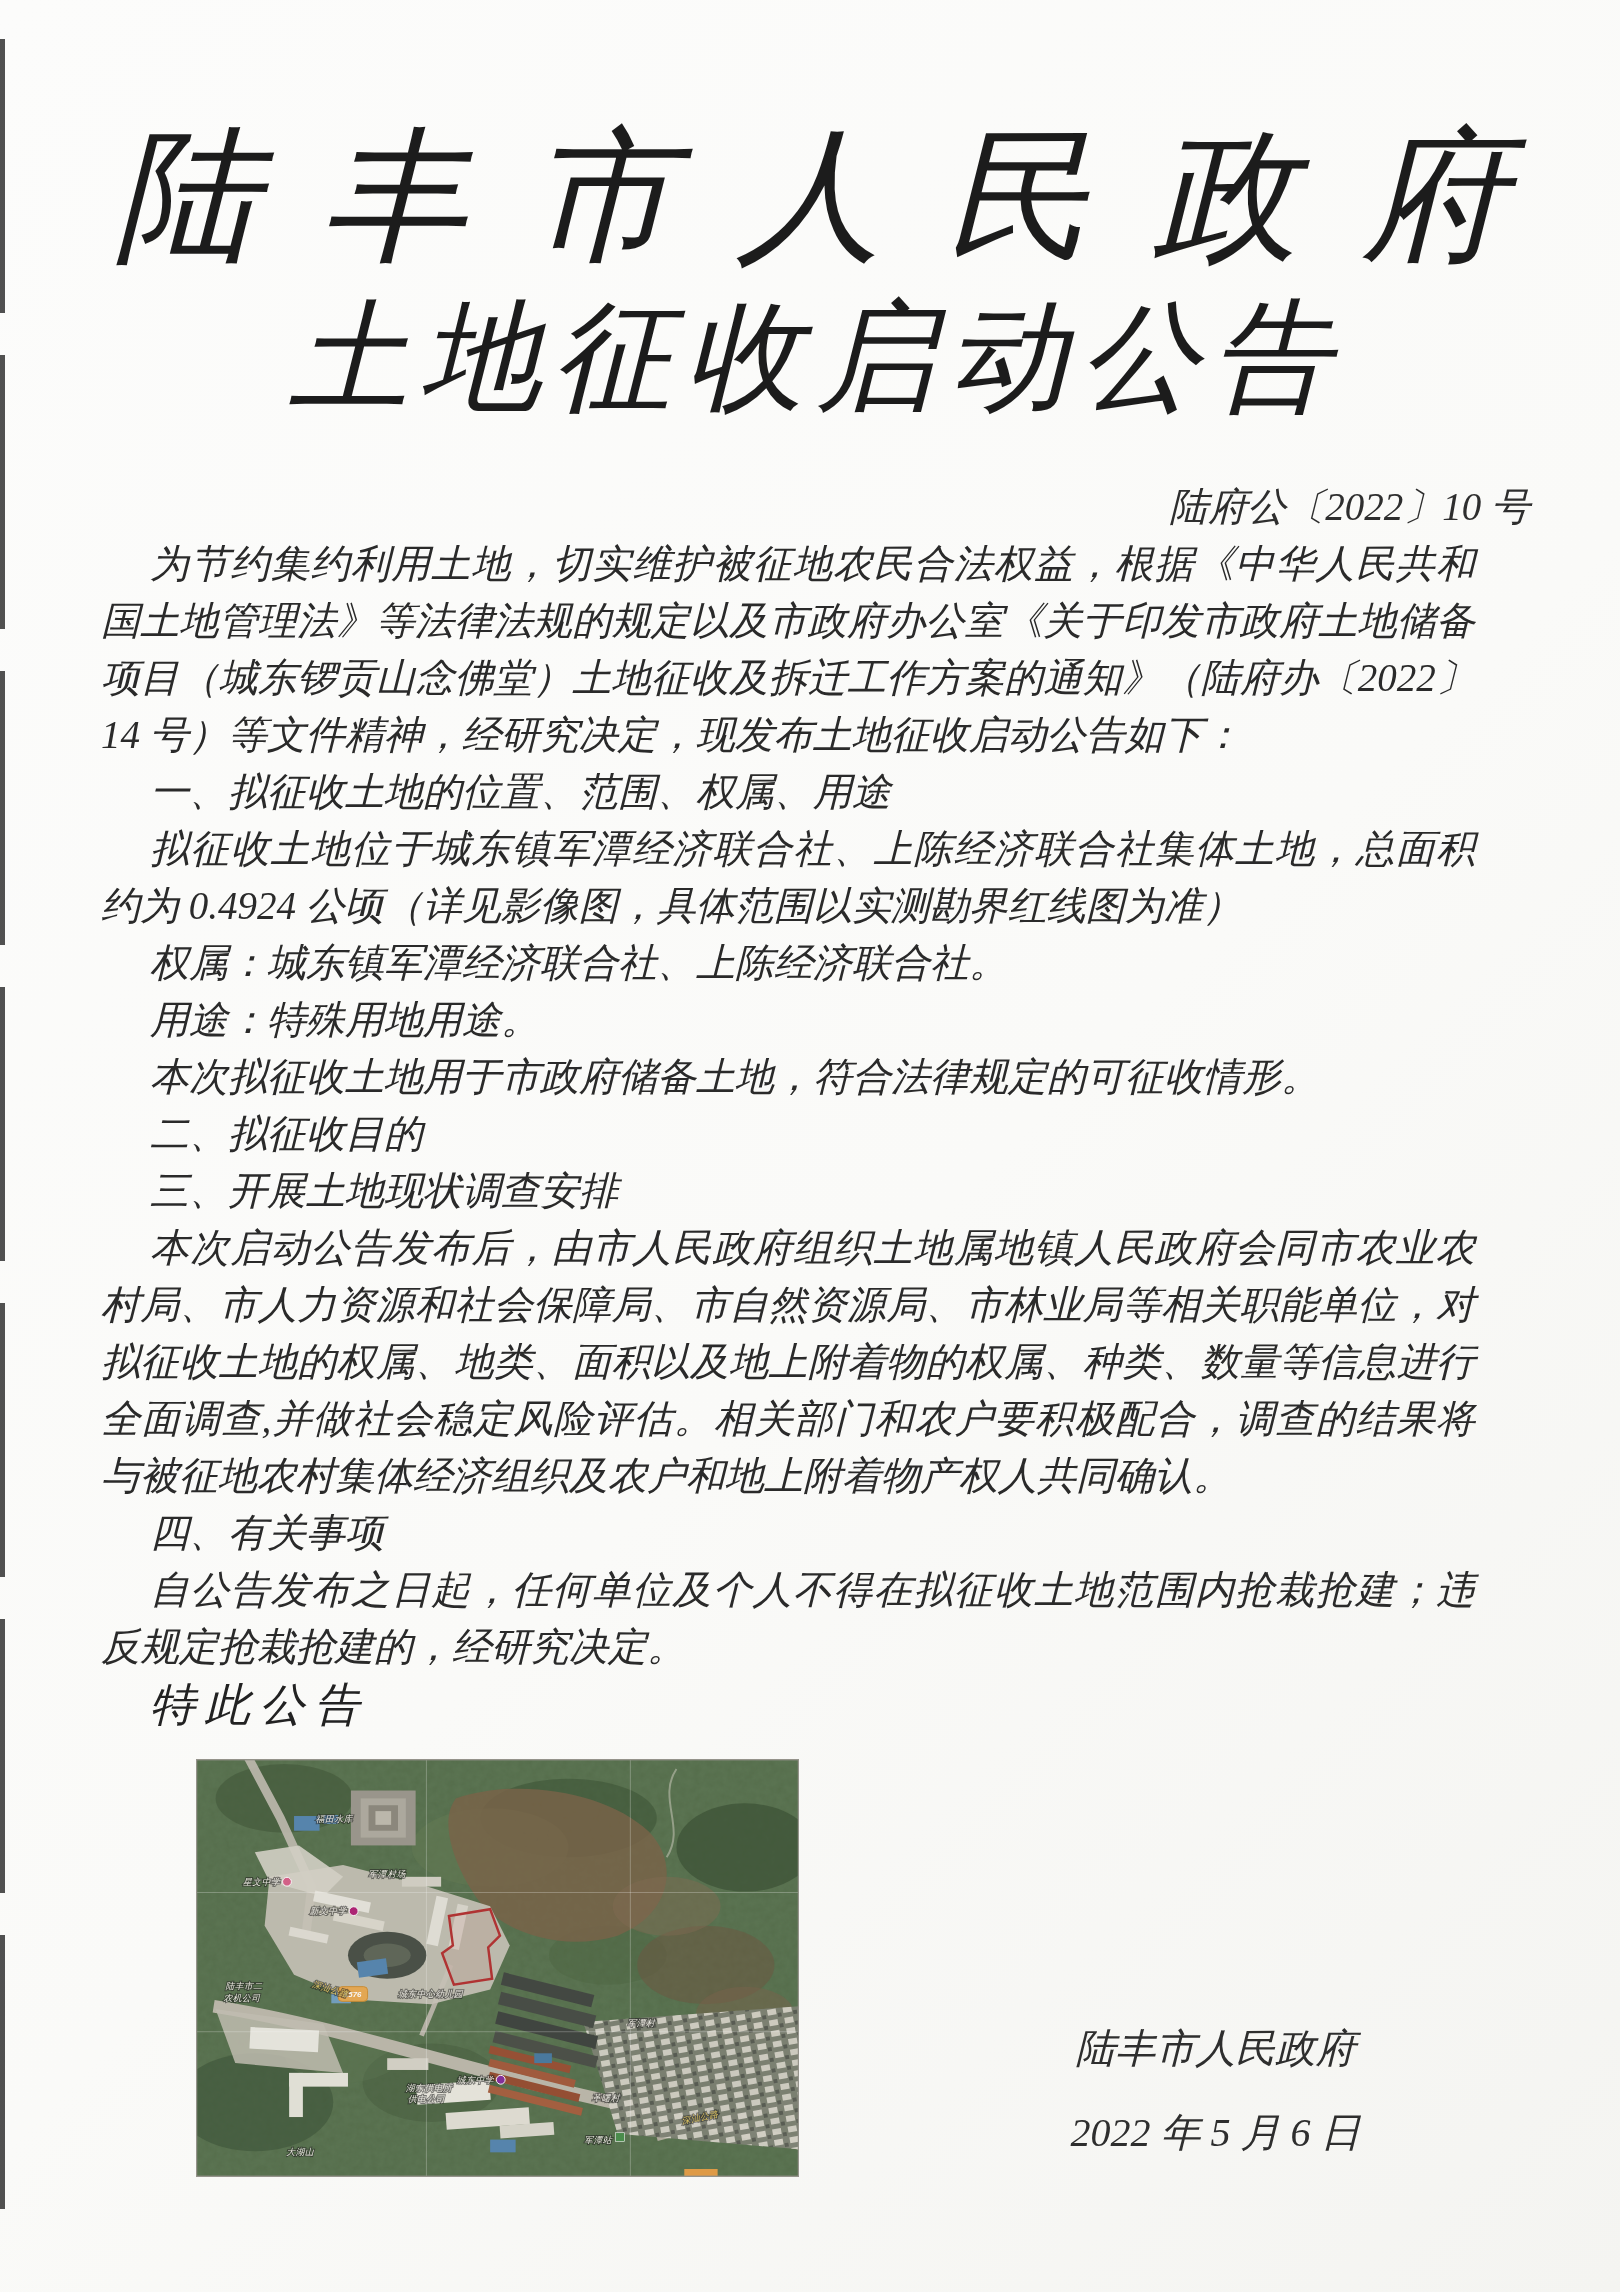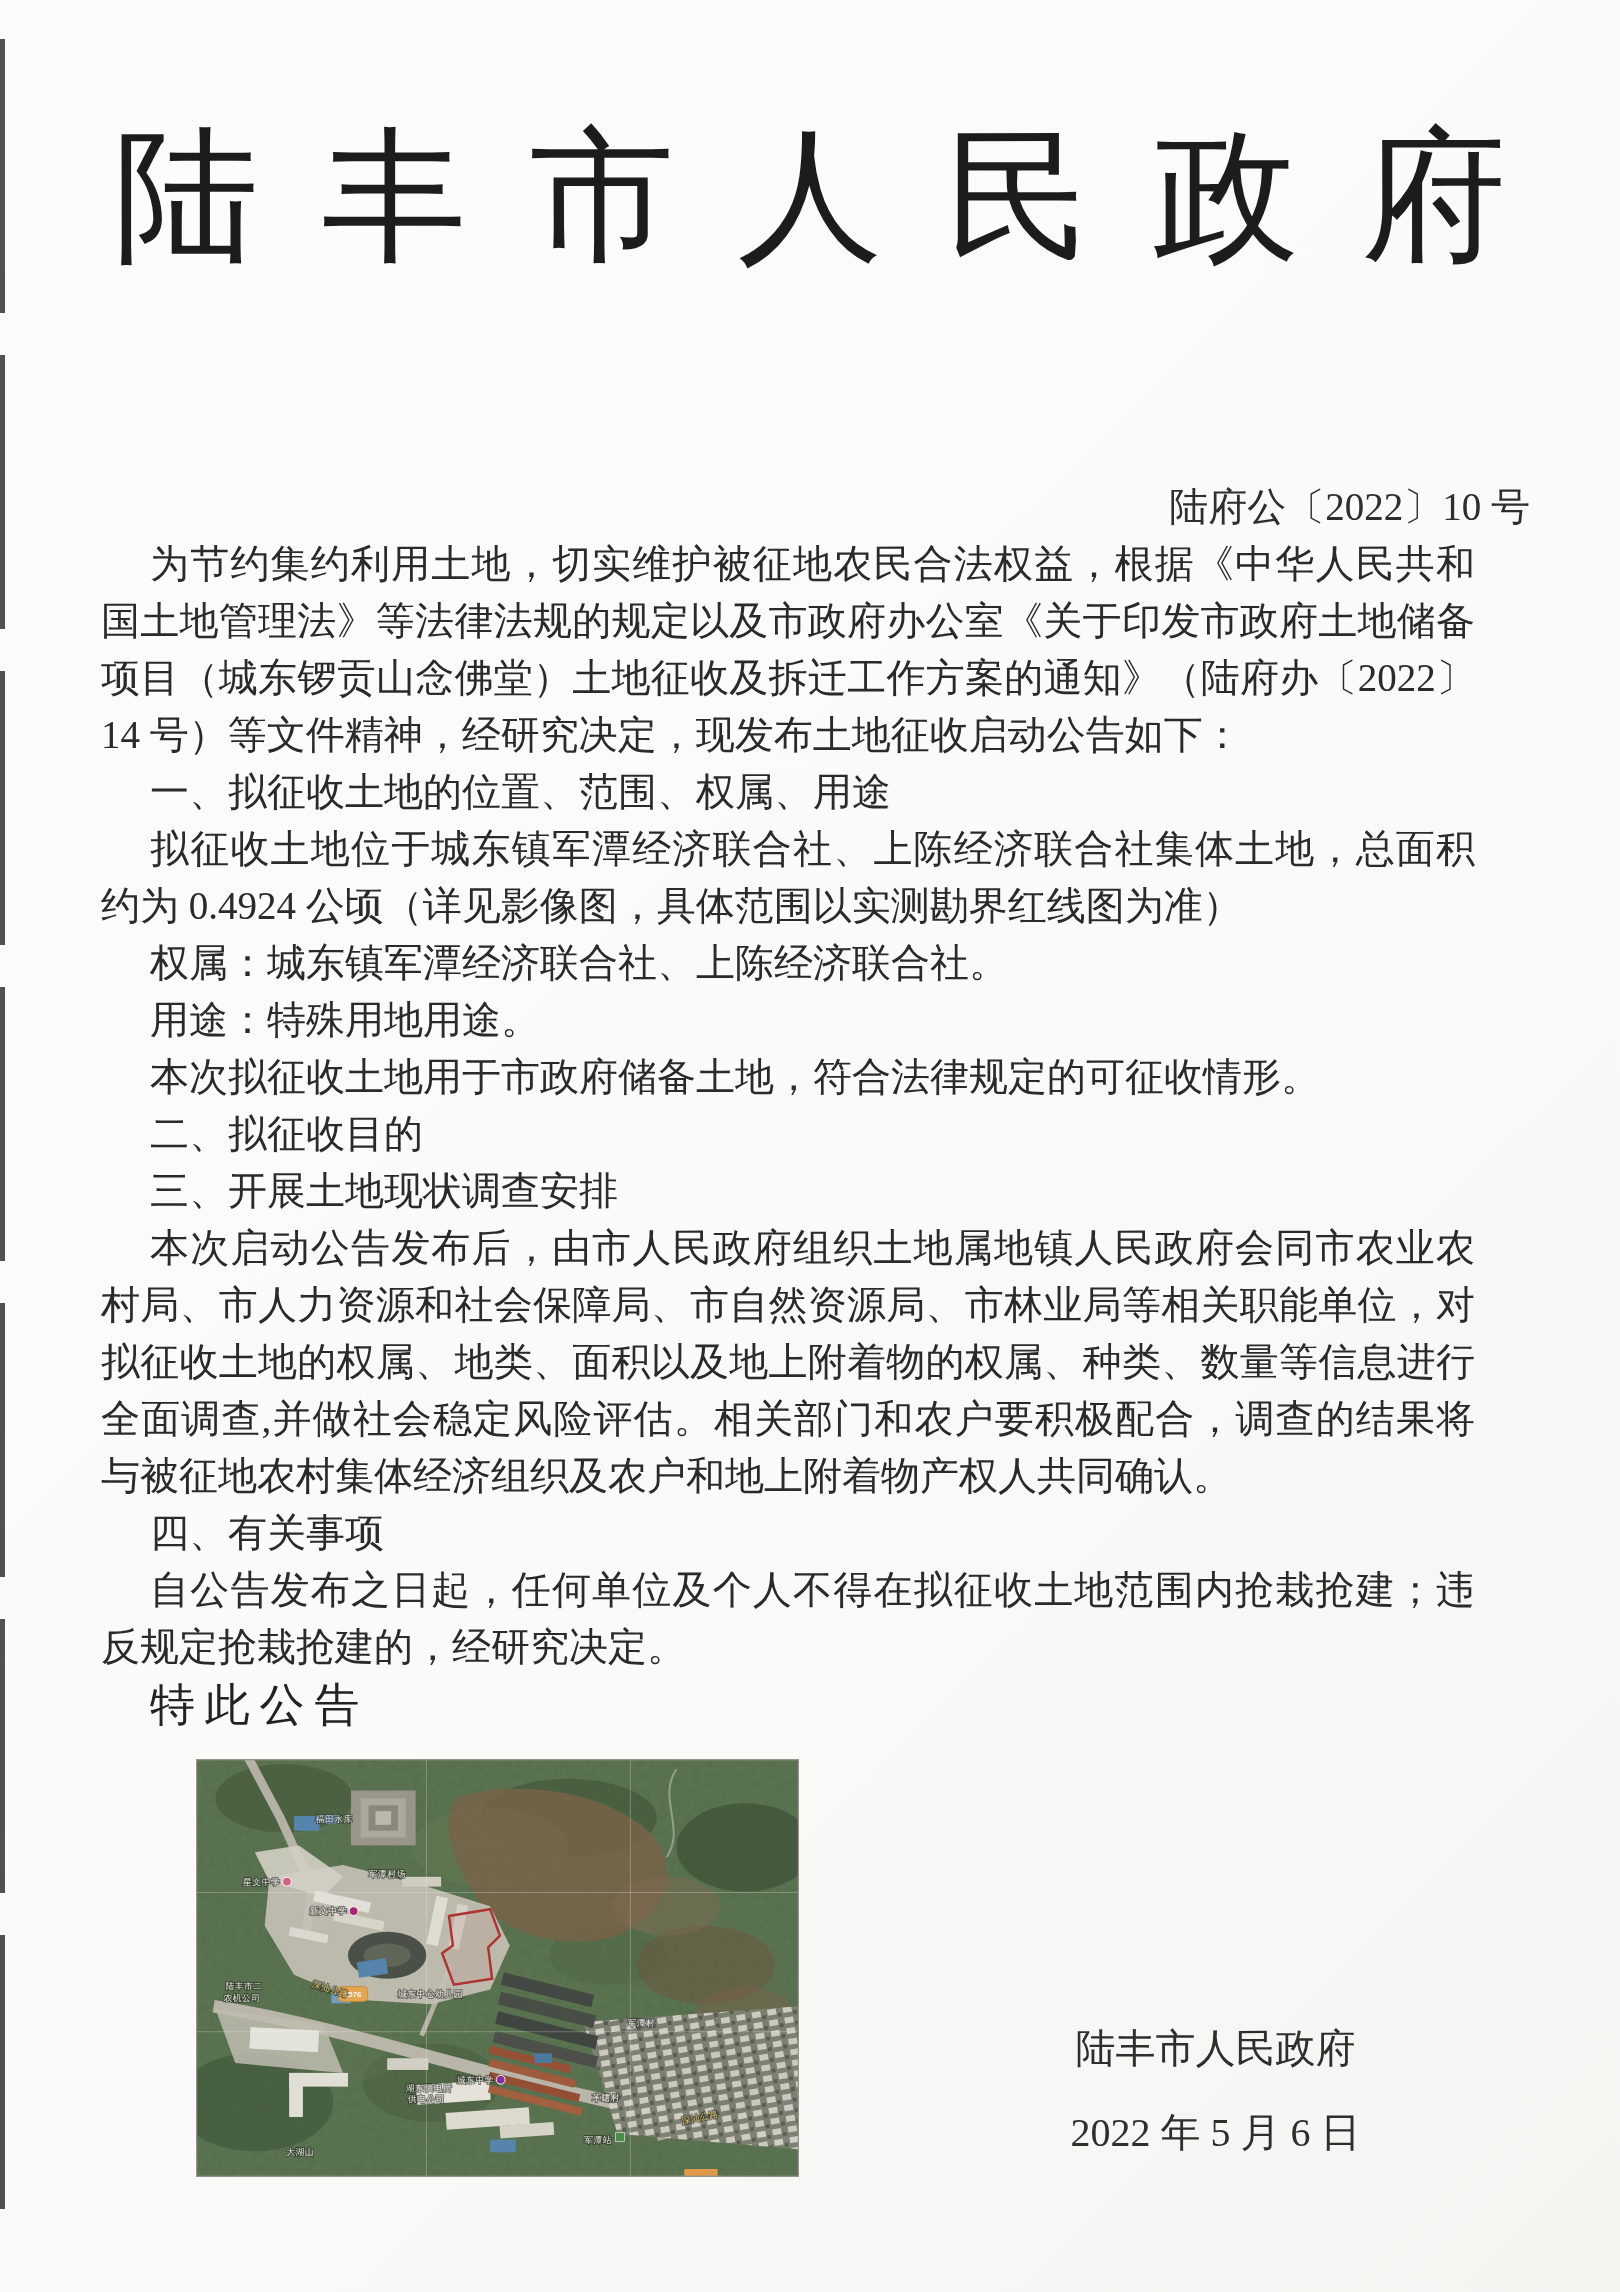--- a/index.html
+++ b/index.html
@@ -4,20 +4,21 @@
 <style>
   html,body{margin:0;padding:0;background:#e8e8e6;}
   .page{
     position:relative;
     width:1620px;height:2293px;
     margin:0 auto;
     background:linear-gradient(135deg,#fcfcfb 0%,#fafaf8 55%,#f4f4f1 100%);
     overflow:hidden;
     color:#262626;
     font-family:"Liberation Serif","DejaVu Serif",serif;
+    font-style:italic;
   }
   .edge-left{
     position:absolute;left:0;top:39px;width:4.9px;height:2196px;
     background:repeating-linear-gradient(180deg,#262626 0 274px,rgba(0,0,0,0) 274px 316px);
     opacity:.8;
   }
   .title1{
     position:absolute;top:110px;left:0;width:100%;
     text-align:center;font-size:145px;line-height:1.2;
     letter-spacing:63px;text-indent:63px;
@@ -70,20 +71,21 @@
   .marker-purple{fill:#8e24aa;stroke:#fff;stroke-width:1px;}
 </style>
 </head>
 <body>
 
 <div class="page">
 
   <div class="edge-left"></div>
 
   <div class="title1">陆丰市人民政府</div>
+  <div class="title2">土地征收启动公告</div>
 
   <div class="docnum">陆府公〔2022〕10 号</div>
 
   <div class="content">
     <p>为节约集约利用土地，切实维护被征地农民合法权益，根据《中华人民共和国土地管理法》等法律法规的规定以及市政府办公室《关于印发市政府土地储备项目（城东锣贡山念佛堂）土地征收及拆迁工作方案的通知》（陆府办〔2022〕14 号）等文件精神，经研究决定，现发布土地征收启动公告如下：</p>
     <p>一、拟征收土地的位置、范围、权属、用途</p>
     <p>拟征收土地位于城东镇军潭经济联合社、上陈经济联合社集体土地，总面积约为 0.4924 公顷（详见影像图，具体范围以实测勘界红线图为准）</p>
     <p>权属：城东镇军潭经济联合社、上陈经济联合社。</p>
     <p>用途：特殊用地用途。</p>
     <p>本次拟征收土地用于市政府储备土地，符合法律规定的可征收情形。</p>

